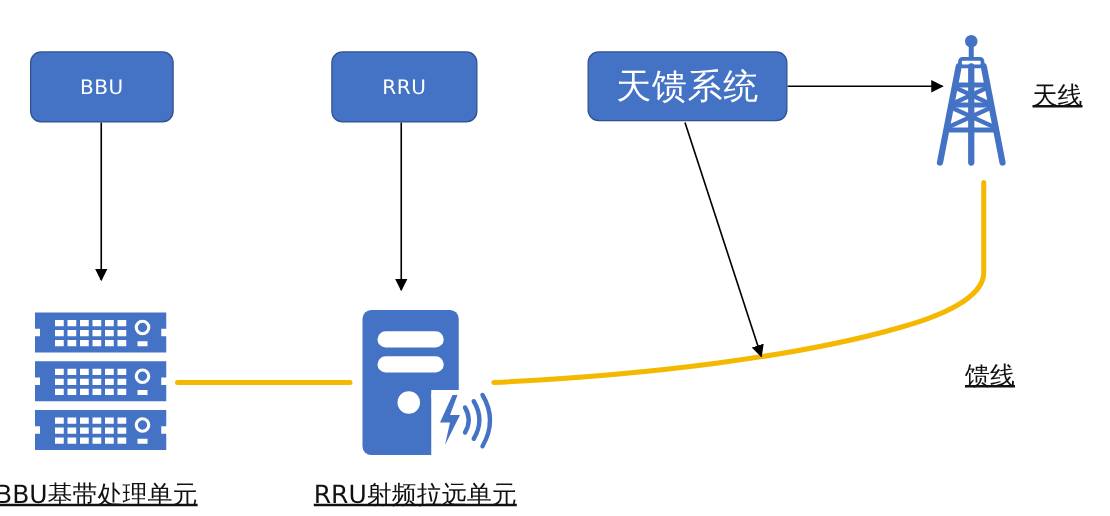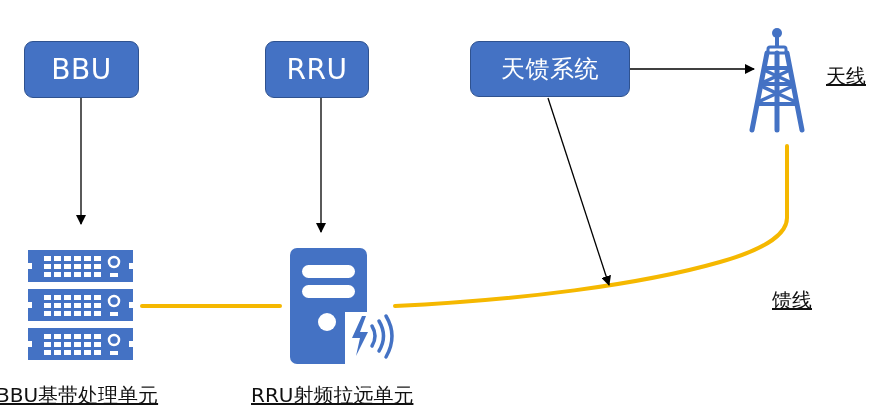--- a/index.html
+++ b/index.html
@@ -2,21 +2,21 @@
 <html><head>
 <meta charset="utf-8">
 <style>
   html, body { margin:0; padding:0; background:#ffffff; }
   body { width:888px; height:413px; position:relative; overflow:hidden;
          font-family:"DejaVu Sans","Liberation Sans",sans-serif; }
   #stage { position:absolute; left:0; top:0; width:888px; height:413px; }
   .box { position:absolute; background:#4472c4; border:1.5px solid #2f528f;
          border-radius:9px; color:#ffffff; display:flex; align-items:center;
          justify-content:center; box-sizing:border-box; }
-  .box span { font-size:28px; letter-spacing:0.5px; }
+  .box span { font-size:16px; letter-spacing:0.5px; }
   .label { position:absolute; color:#111111; font-size:20px; white-space:nowrap;text-decoration:underline; }
 </style>
 </head>
 <body>
 
 <div id="stage">
 
   <svg width="888" height="413" style="position:absolute;left:0;top:0">
     <defs>
       <marker id="arr" markerWidth="10" markerHeight="10" refX="9" refY="5" orient="auto" markerUnits="userSpaceOnUse">
@@ -136,24 +136,24 @@
       <line x1="764" y1="70" x2="792" y2="83" stroke-width="3.5"></line>
       <line x1="790" y1="70" x2="762" y2="83" stroke-width="3.5"></line>
       <line x1="761" y1="86" x2="796" y2="102" stroke-width="3.5"></line>
       <line x1="793" y1="86" x2="758" y2="102" stroke-width="3.5"></line>
     </g>
   </svg>
 
   <div class="box" style="left:24px;top:41px;width:115px;height:57px;">
     <span>BBU</span>
   </div>
-  <div class="box" style="left:265px;top:41px;width:104px;height:57px;">
+  <div class="box" style="left:265px;top:41px;width:117px;height:57px;">
     <span>RRU</span>
   </div>
   <div class="box" style="left:470px;top:41px;width:160px;height:56px;">
-    <span style="font-size:24px;">天馈系统</span>
+    <span style="font-size:28px;">天馈系统</span>
   </div>
 
   <div class="label" style="left:826px;top:63px;">天线</div>
   <div class="label" style="left:726px;top:287px;margin-left:46px;">馈线</div>
   <div class="label" style="left:-4px;top:382px;">BBU基带处理单元</div>
   <div class="label" style="left:251px;top:382px;">RRU射频拉远单元</div>
 </div>
 
 </body></html>

